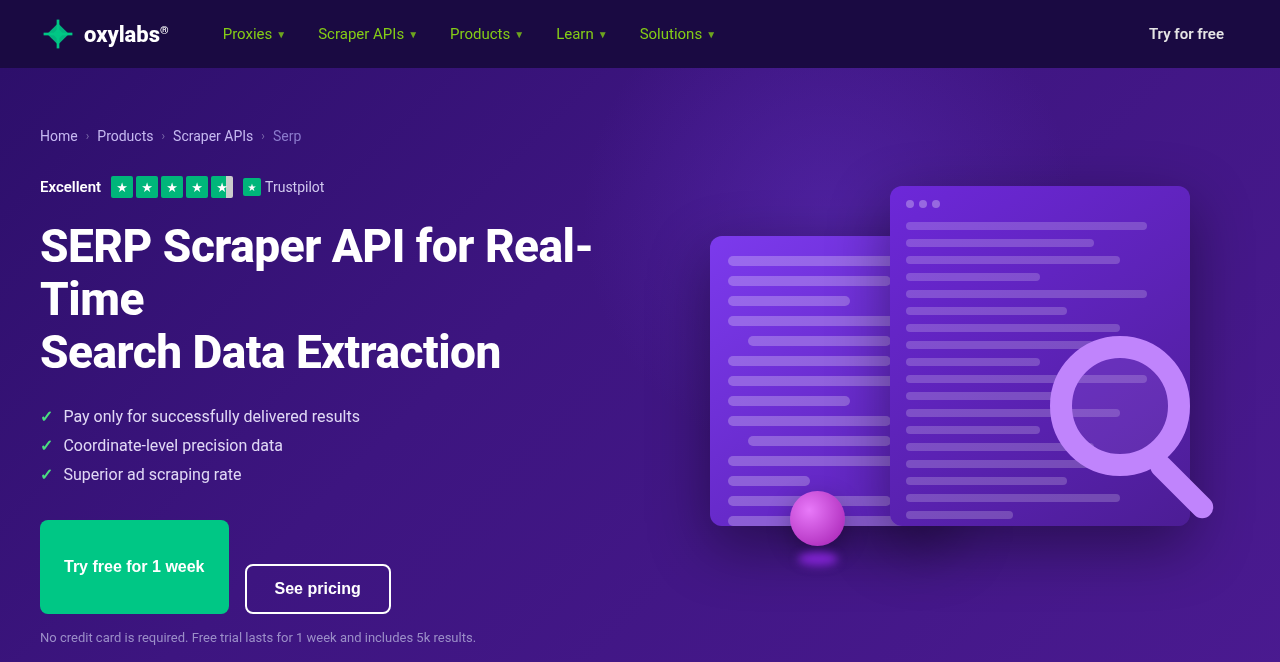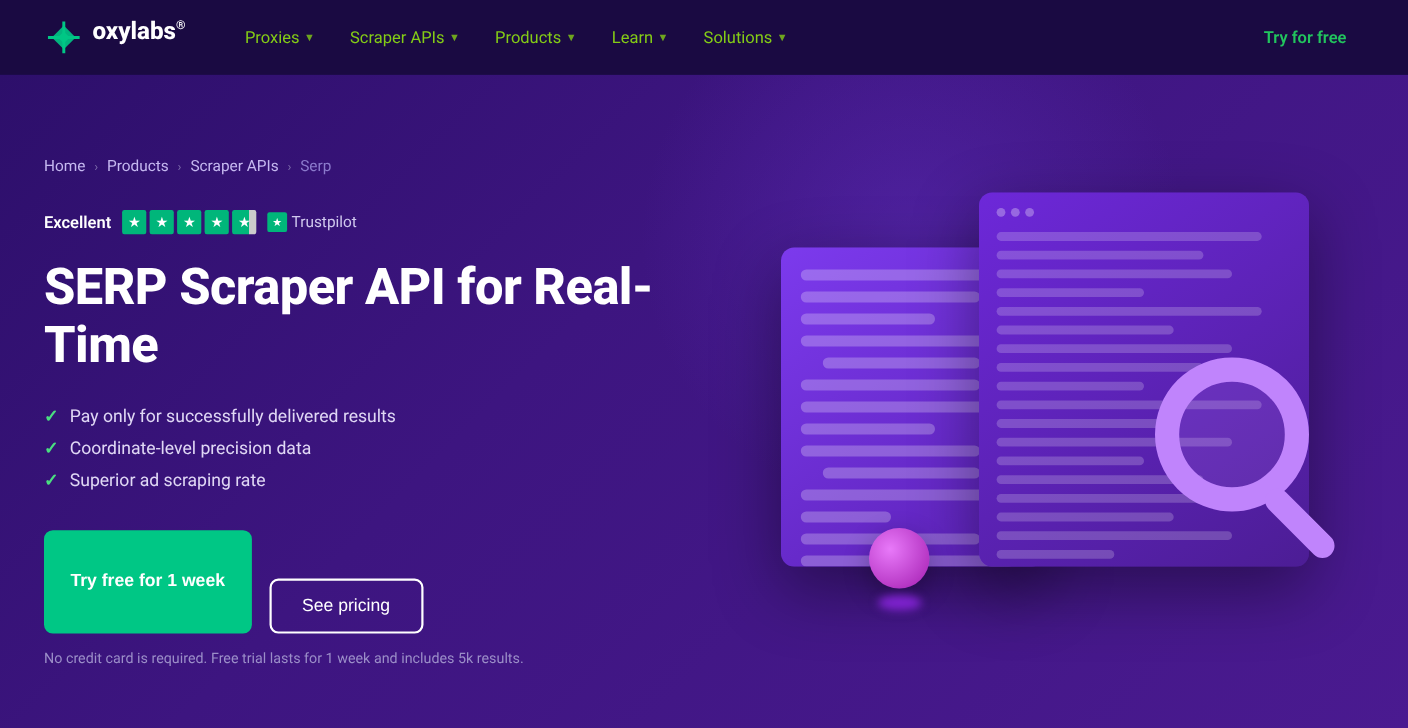--- a/index.html
+++ b/index.html
@@ -17,21 +17,21 @@
       background: #1a0a42;
       display: flex;
       align-items: center;
       padding: 0 40px;
       height: 68px;
       position: relative;
       z-index: 10;
     }
     .nav-logo {
       display: flex;
-      align-items: flex-start;
+      align-items: center;
       gap: 8px;
       margin-right: 40px;
     }
     .logo-icon {
       width: 36px;
       height: 36px;
     }
     .nav-links {
       display: flex;
       align-items: center;
@@ -47,21 +47,21 @@
       font-size: 15px;
       cursor: pointer;
       border-radius: 6px;
       white-space: nowrap;
     }
     .chevron {
       font-size: 10px;
       opacity: 0.8;
     }
     .nav-cta {
-      color: #22c55e;
+      color: #e5e5e5;
       font-size: 15px;
       font-weight: 600;
       cursor: pointer;
       padding: 8px 16px;
       border-radius: 6px;
     }
 
     
     .hero {
       display: flex;
@@ -214,21 +214,21 @@
       cursor: pointer;
       white-space: nowrap;
     }
     .btn-secondary {
       background: transparent;
       color: #fff;
       border: 2px solid #fff;
       border-radius: 8px;
       padding: 14px 28px;
       font-size: 16px;
-      font-weight: 400;
+      font-weight: 700;
       cursor: pointer;
       white-space: nowrap;
       margin-top: 44px;
     }
 
     .fine-print {
       font-size: 13px;
       color: #9b8ec8;
     }
 
@@ -429,20 +429,21 @@
         <div class="star-half">★</div>
       </div>
       <div class="trustpilot-logo">
         <div class="tp-icon">★</div>
         <span>Trustpilot</span>
       </div>
     </div>
 
     <h1 class="hero-heading">
       <span>SERP Scraper API for Real-Time</span><br>
+      <span>Search Data Extraction</span>
     </h1>
 
     <ul class="features-list">
       <li>
         <span class="check-icon">✓</span>
         <span>Pay only for successfully delivered results</span>
       </li>
       <li>
         <span class="check-icon">✓</span>
         <span>Coordinate-level precision data</span>

